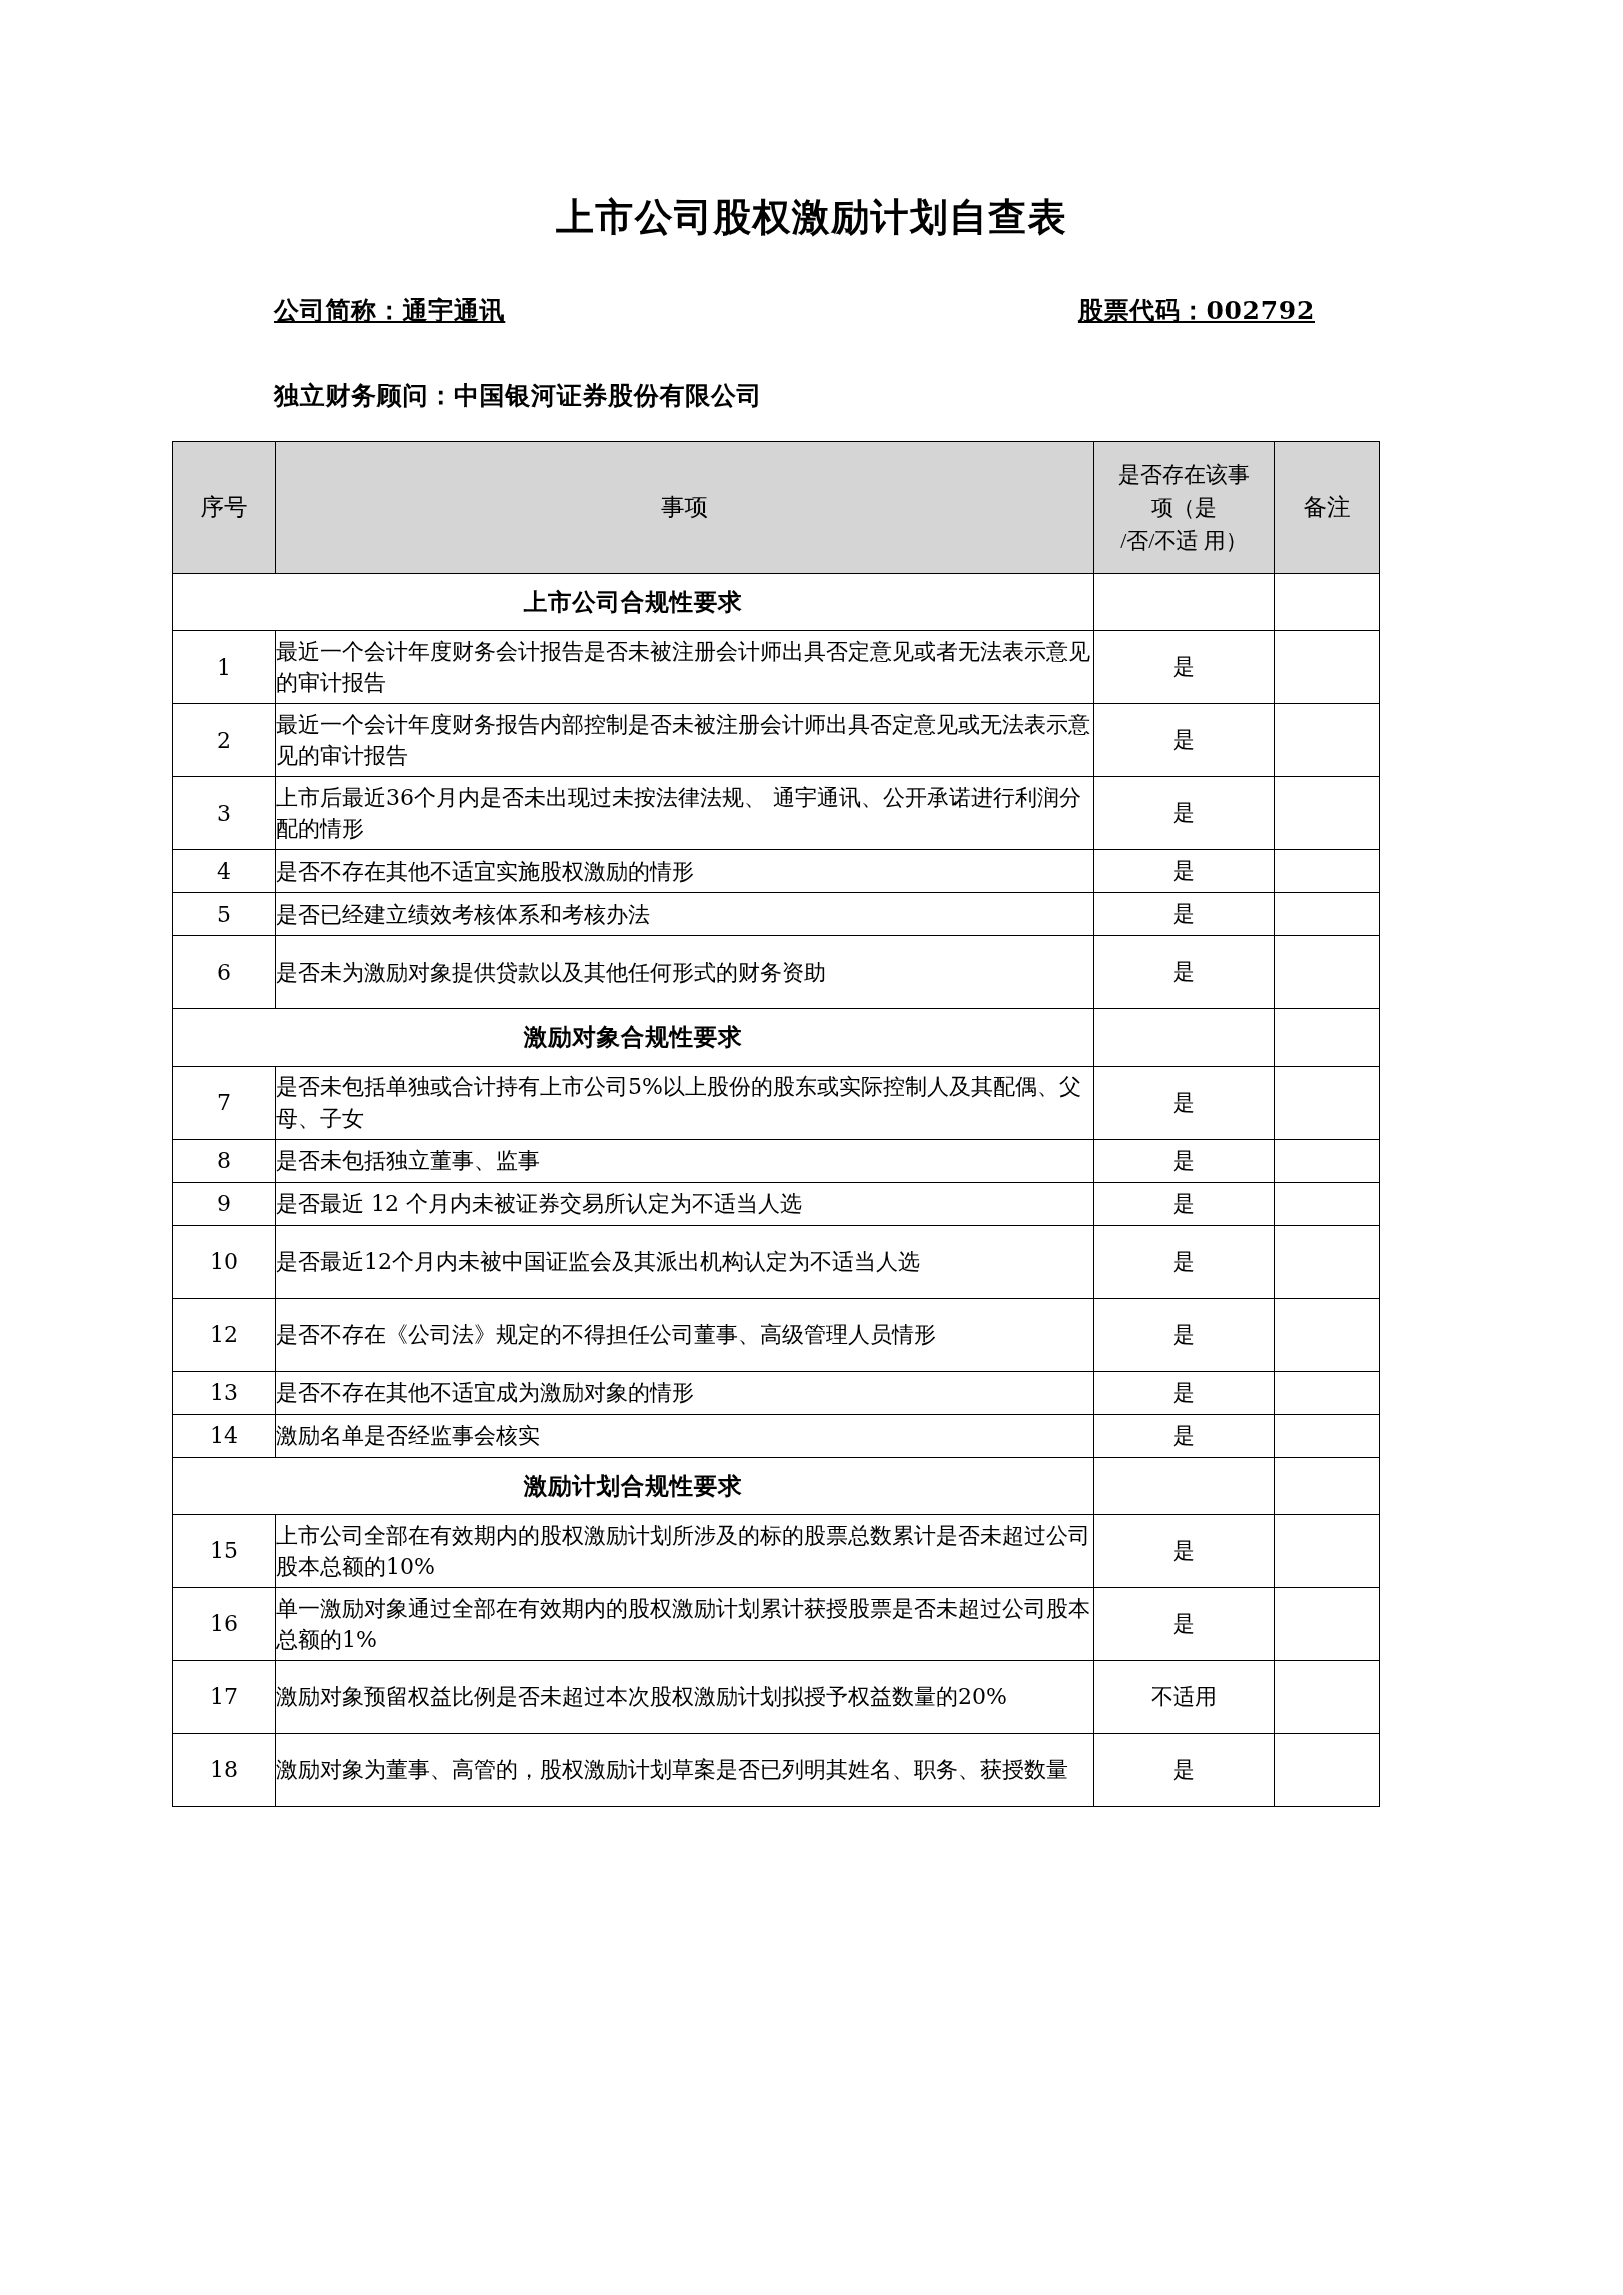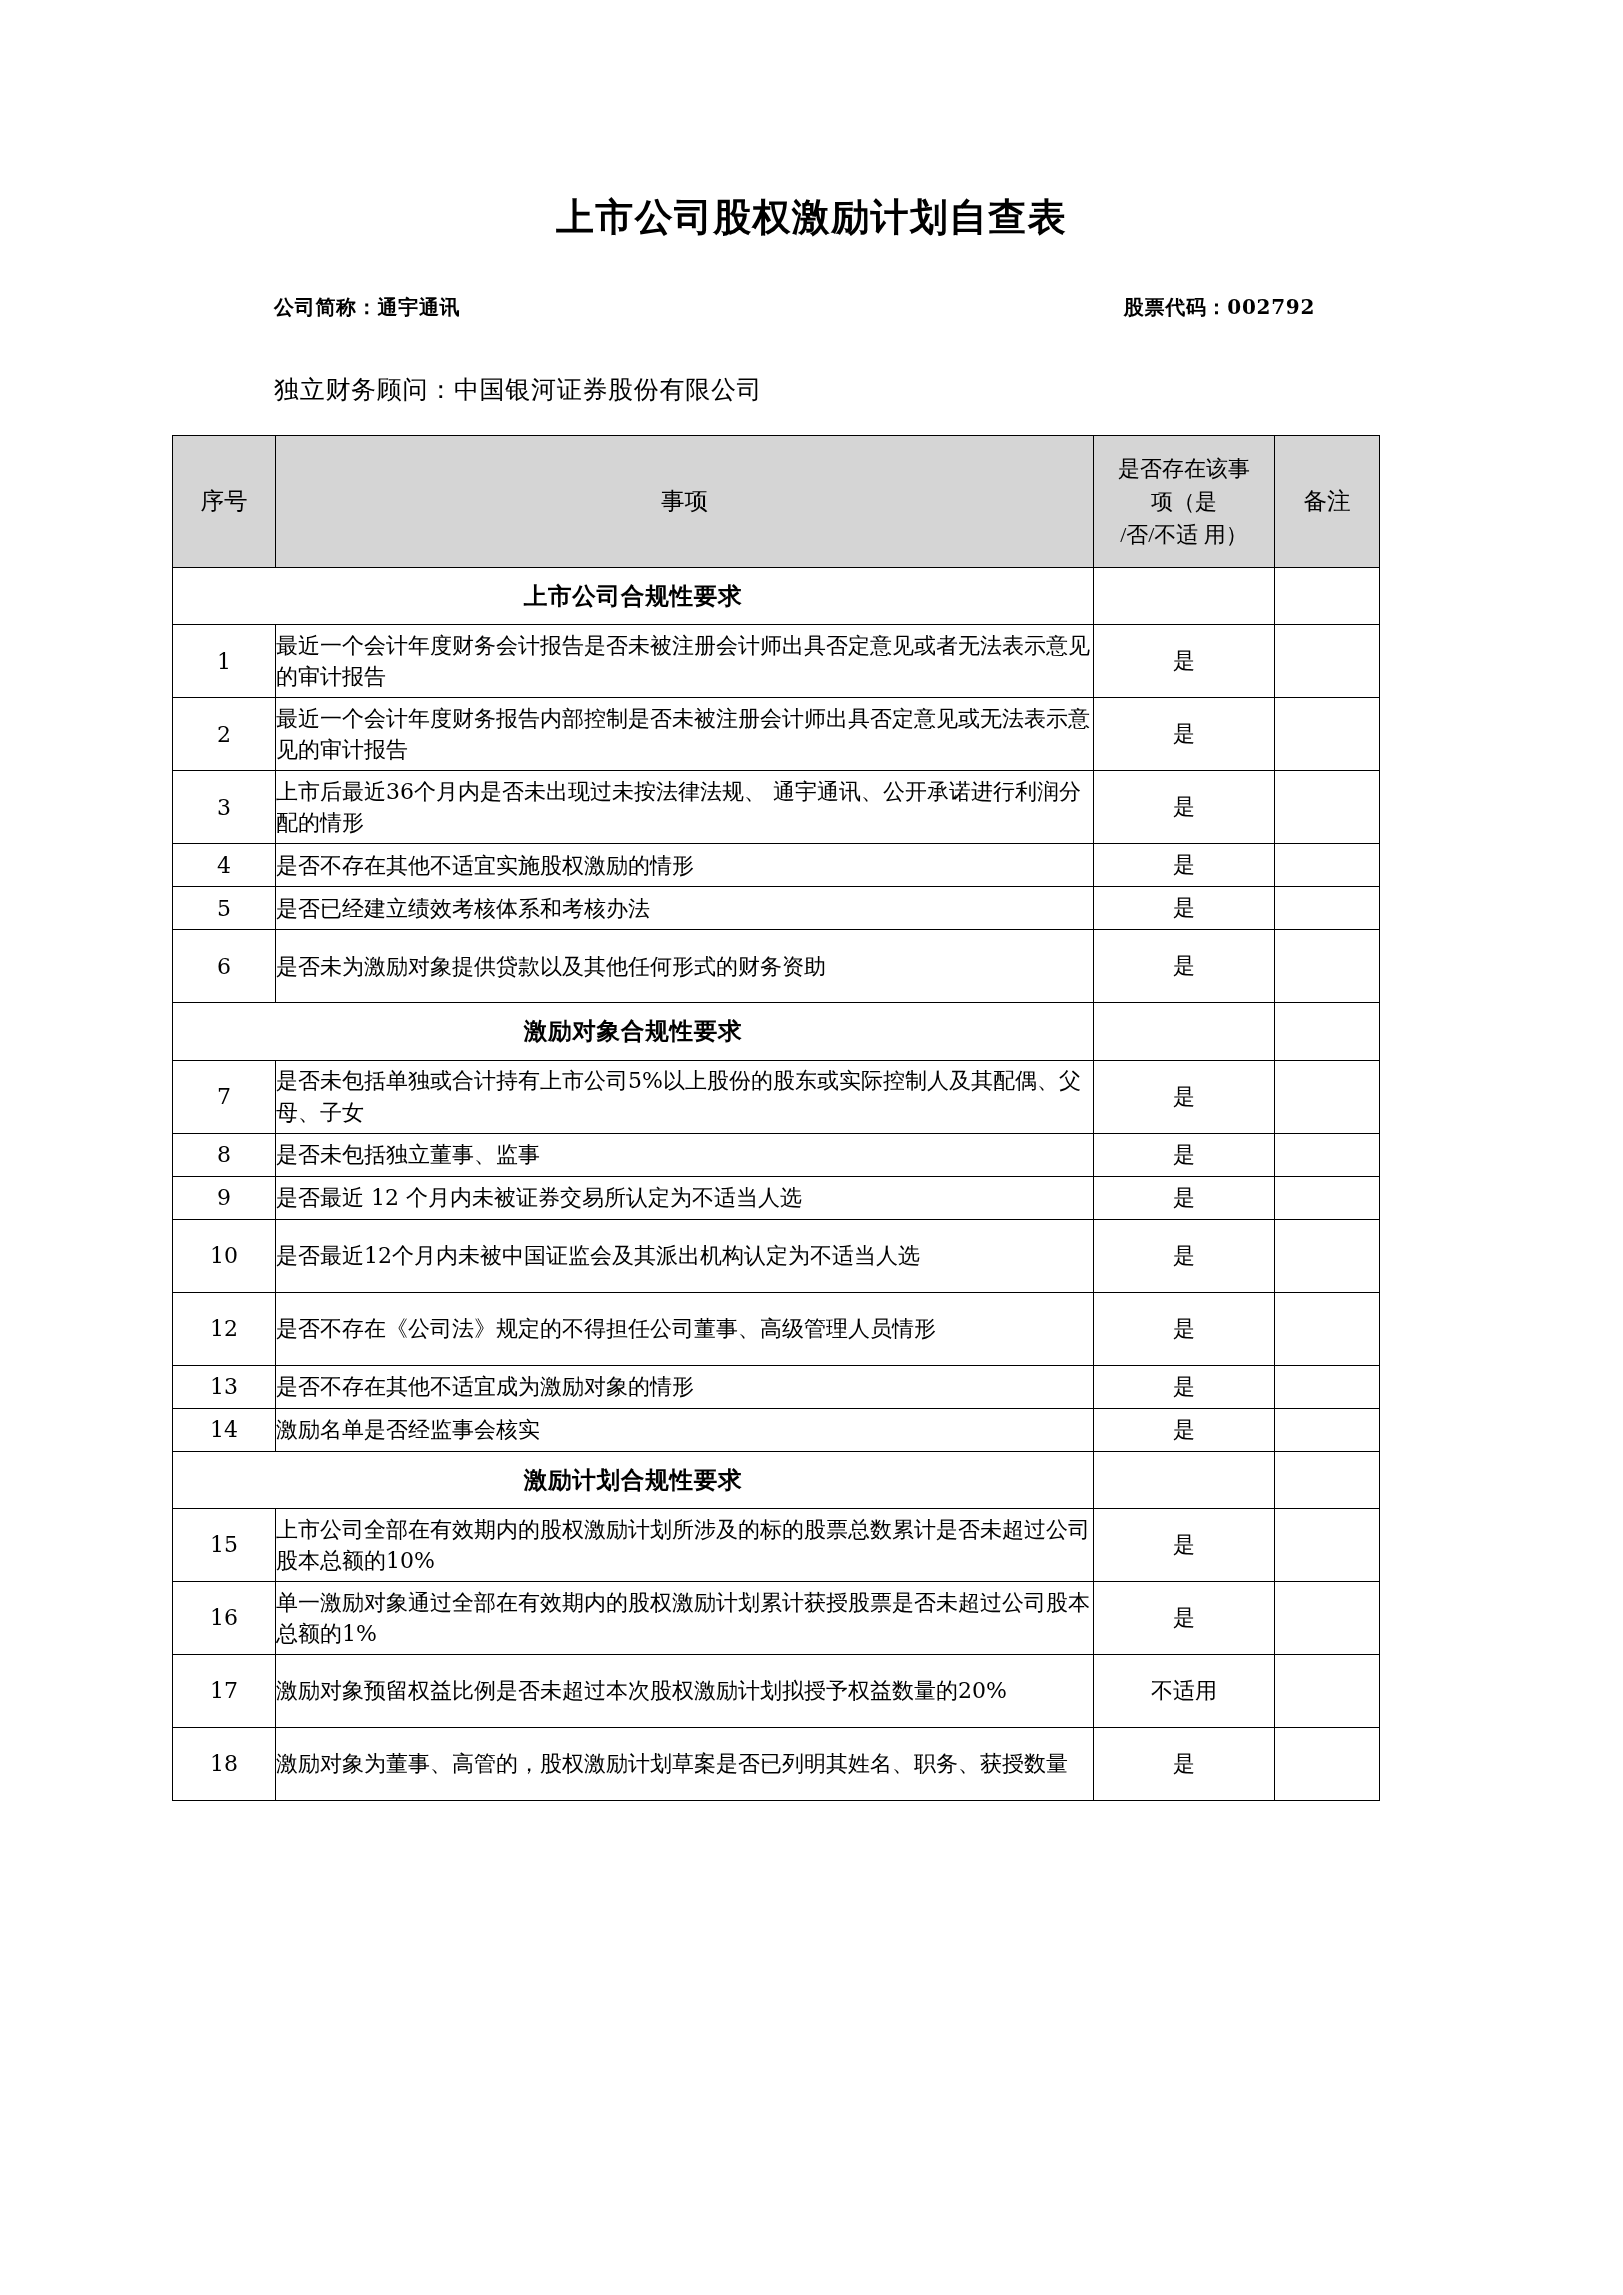--- a/index.html
+++ b/index.html
@@ -32,33 +32,34 @@
     padding-top: 196px;
     line-height: 1.1;
   }
 
   .meta-row {
     display: flex;
     align-items: flex-end;
     padding-left: 274px;
     padding-right: 308px;
     margin-top: 56px;
-    font-size: 20px;
+    font-size: 25px;
     font-weight: bold;
     letter-spacing: 0.7px;
+    text-decoration: underline;
   }
   .meta-row .left { flex: 0 0 auto; }
   .meta-row .spacer { flex: 1 1 auto; }
   .meta-row .right { flex: 0 0 auto; }
 
   .meta-row-2 {
     padding-left: 274px;
     margin-top: 52px;
     font-size: 25px;
-    font-weight: normal;
+    font-weight: bold;
     letter-spacing: 0.7px;
   }
 
   .table-wrap {
     margin-top: 29px;
     padding-left: 172px;
     padding-right: 0;
   }
 
   table.checklist {

